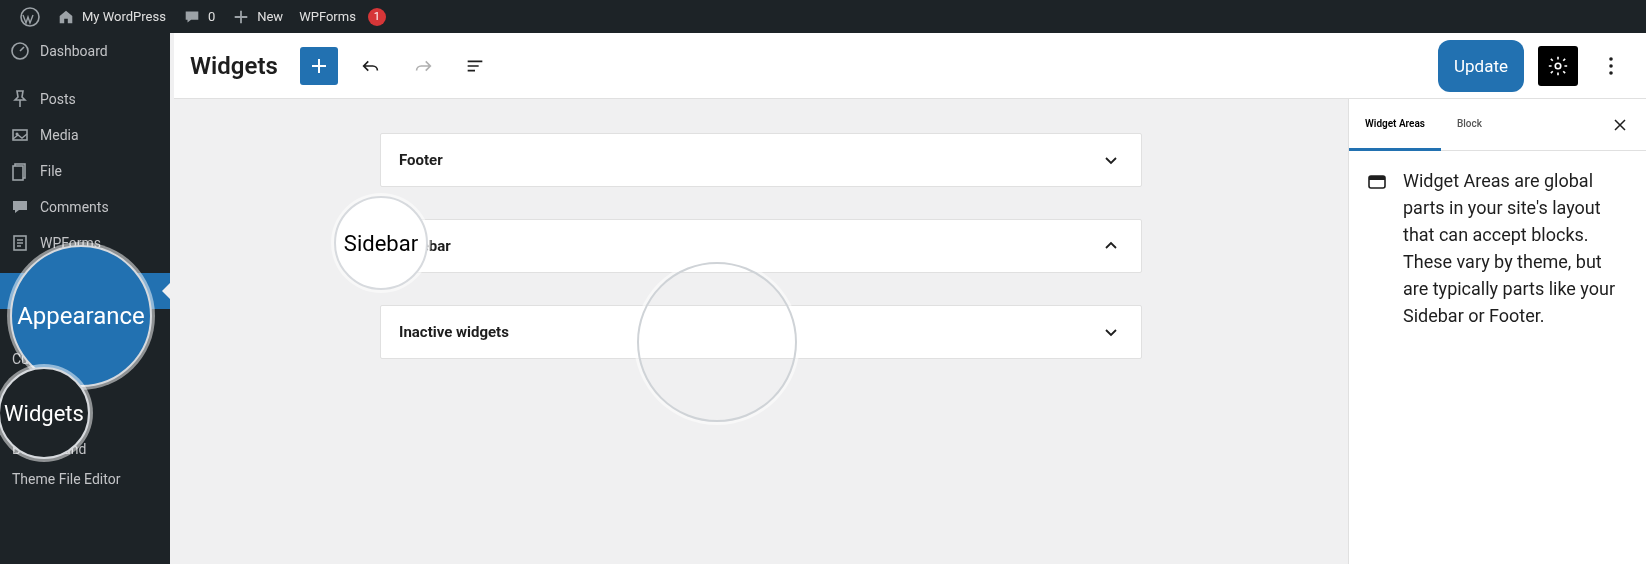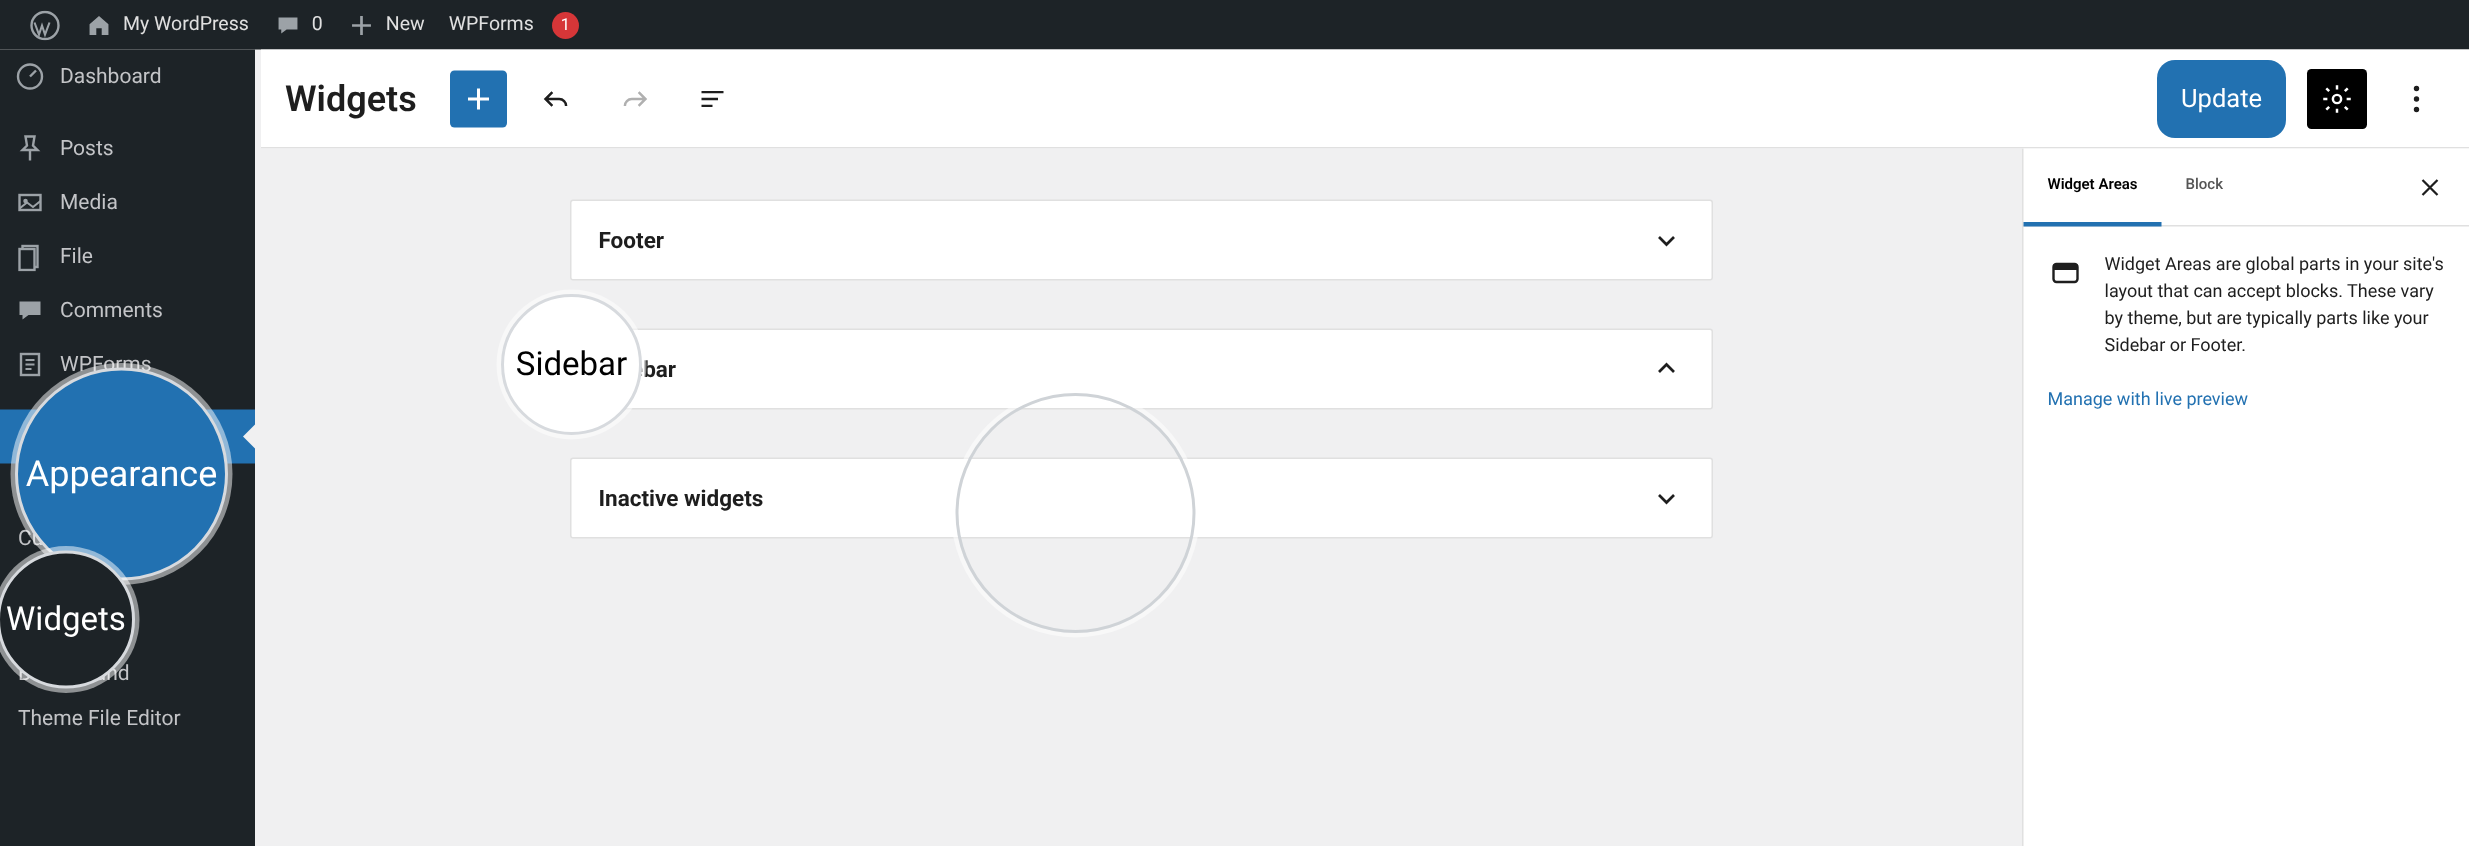--- a/index.html
+++ b/index.html
@@ -46,21 +46,21 @@
   .block-appender { background: #fff; border: 1px solid #1e1e1e; height: 52px; display: flex; align-items: center; justify-content: center; cursor: pointer; position: relative; }
   .block-appender .plus { font-size: 24px; line-height: 1; }
   .tooltip { position: absolute; top: calc(100% + 6px); left: 50%; transform: translateX(-50%); background: #000; color: #fff; padding: 8px 14px; border-radius: 3px; font-size: 14px; white-space: nowrap; z-index: 120; }
 
   
   .right-panel { position: absolute; top: 99px; right: 0; width: 298px; bottom: 0; background: #fff; border-left: 1px solid #e0e0e0; }
   .right-panel .tabs { display: flex; align-items: center; border-bottom: 1px solid #e0e0e0; height: 52px; }
   .right-panel .tab { padding: 0 16px; height: 100%; display: flex; align-items: center; font-size: 10px; font-weight: 500; cursor: pointer; border-bottom: 3px solid transparent; margin-bottom: -1px; color: #555; }
   .right-panel .tab.active { border-bottom-color: #2271b1; color: #000; font-weight: 600; }
   .right-panel .tab-close { margin-left: auto; padding: 0 16px; cursor: pointer; }
-  .right-panel .panel-body { padding: 16px; font-size: 12px; }
+  .right-panel .panel-body { padding: 16px; font-size: 18px; }
   .right-panel .panel-row { display: flex; gap: 14px; align-items: flex-start; }
   .right-panel .panel-icon { width: 24px; height: 24px; flex-shrink: 0; margin-top: 3px; }
   .right-panel .panel-desc { line-height: 1.5; color: #1e1e1e; }
   .right-panel .panel-link { color: #2271b1; margin-top: 20px; display: block; cursor: pointer; }
 
   
   .callout { position: absolute; border: 2px solid #d7dade; border-radius: 50%; background: #fff; display: flex; align-items: center; justify-content: center; font-size: 22px; font-weight: 400; color: #000; box-shadow: 0 0 0 3px rgba(255,255,255,0.5); z-index: 100; pointer-events: none; }
   .callout.dark { color: #000; }
   .callout.trans { background: transparent; color: inherit; border-color: #cfd3d7; }
 
@@ -279,21 +279,20 @@
   <div class="panel-body">
     <div class="panel-row">
       <span class="panel-icon">
         <svg viewBox="0 0 24 24" width="24" height="24">
             <rect x="4" y="6" width="16" height="12" rx="2" fill="none" stroke="#1e1e1e" stroke-width="1.6"></rect>
             <rect x="4" y="6" width="16" height="4" fill="#1e1e1e"></rect>
           </svg>
       </span>
       <div class="panel-desc">Widget Areas are global parts in your site's layout that can accept blocks. These vary by theme, but are typically parts like your Sidebar or Footer.</div>
     </div>
-    <a class="panel-link">Manage with live preview</a>
   </div>
 </div>
 
 <div class="callout" style="width:142px;height:142px;left:10px;top:245px;font-size:24px;color:#fff;background:#2271b1;">
   <span>Appearance</span>
 </div>
 <div class="callout dark" style="width:92px;height:92px;left:-2px;top:367px;background:#1d2327;color:#fff;">
   <span>Widgets</span>
 </div>
 <div class="callout" style="width:94px;height:94px;left:334px;top:196px;">

